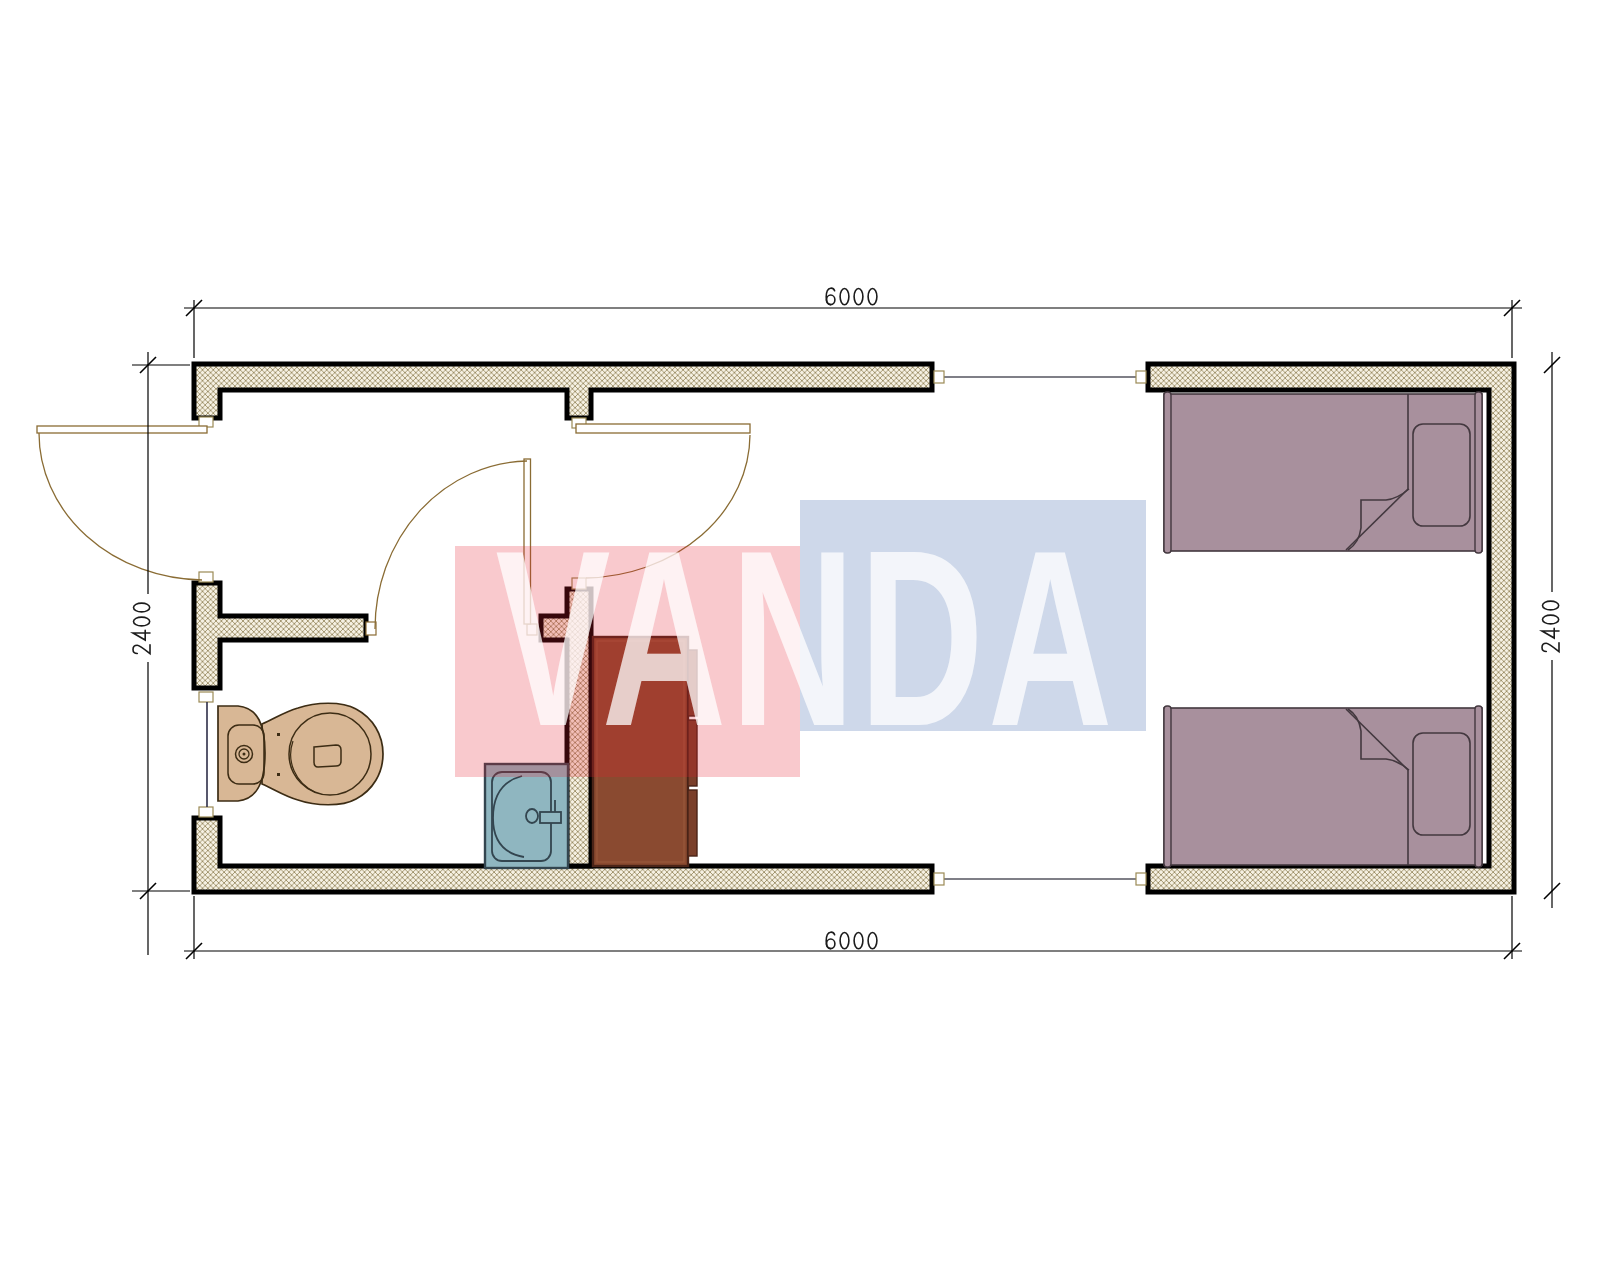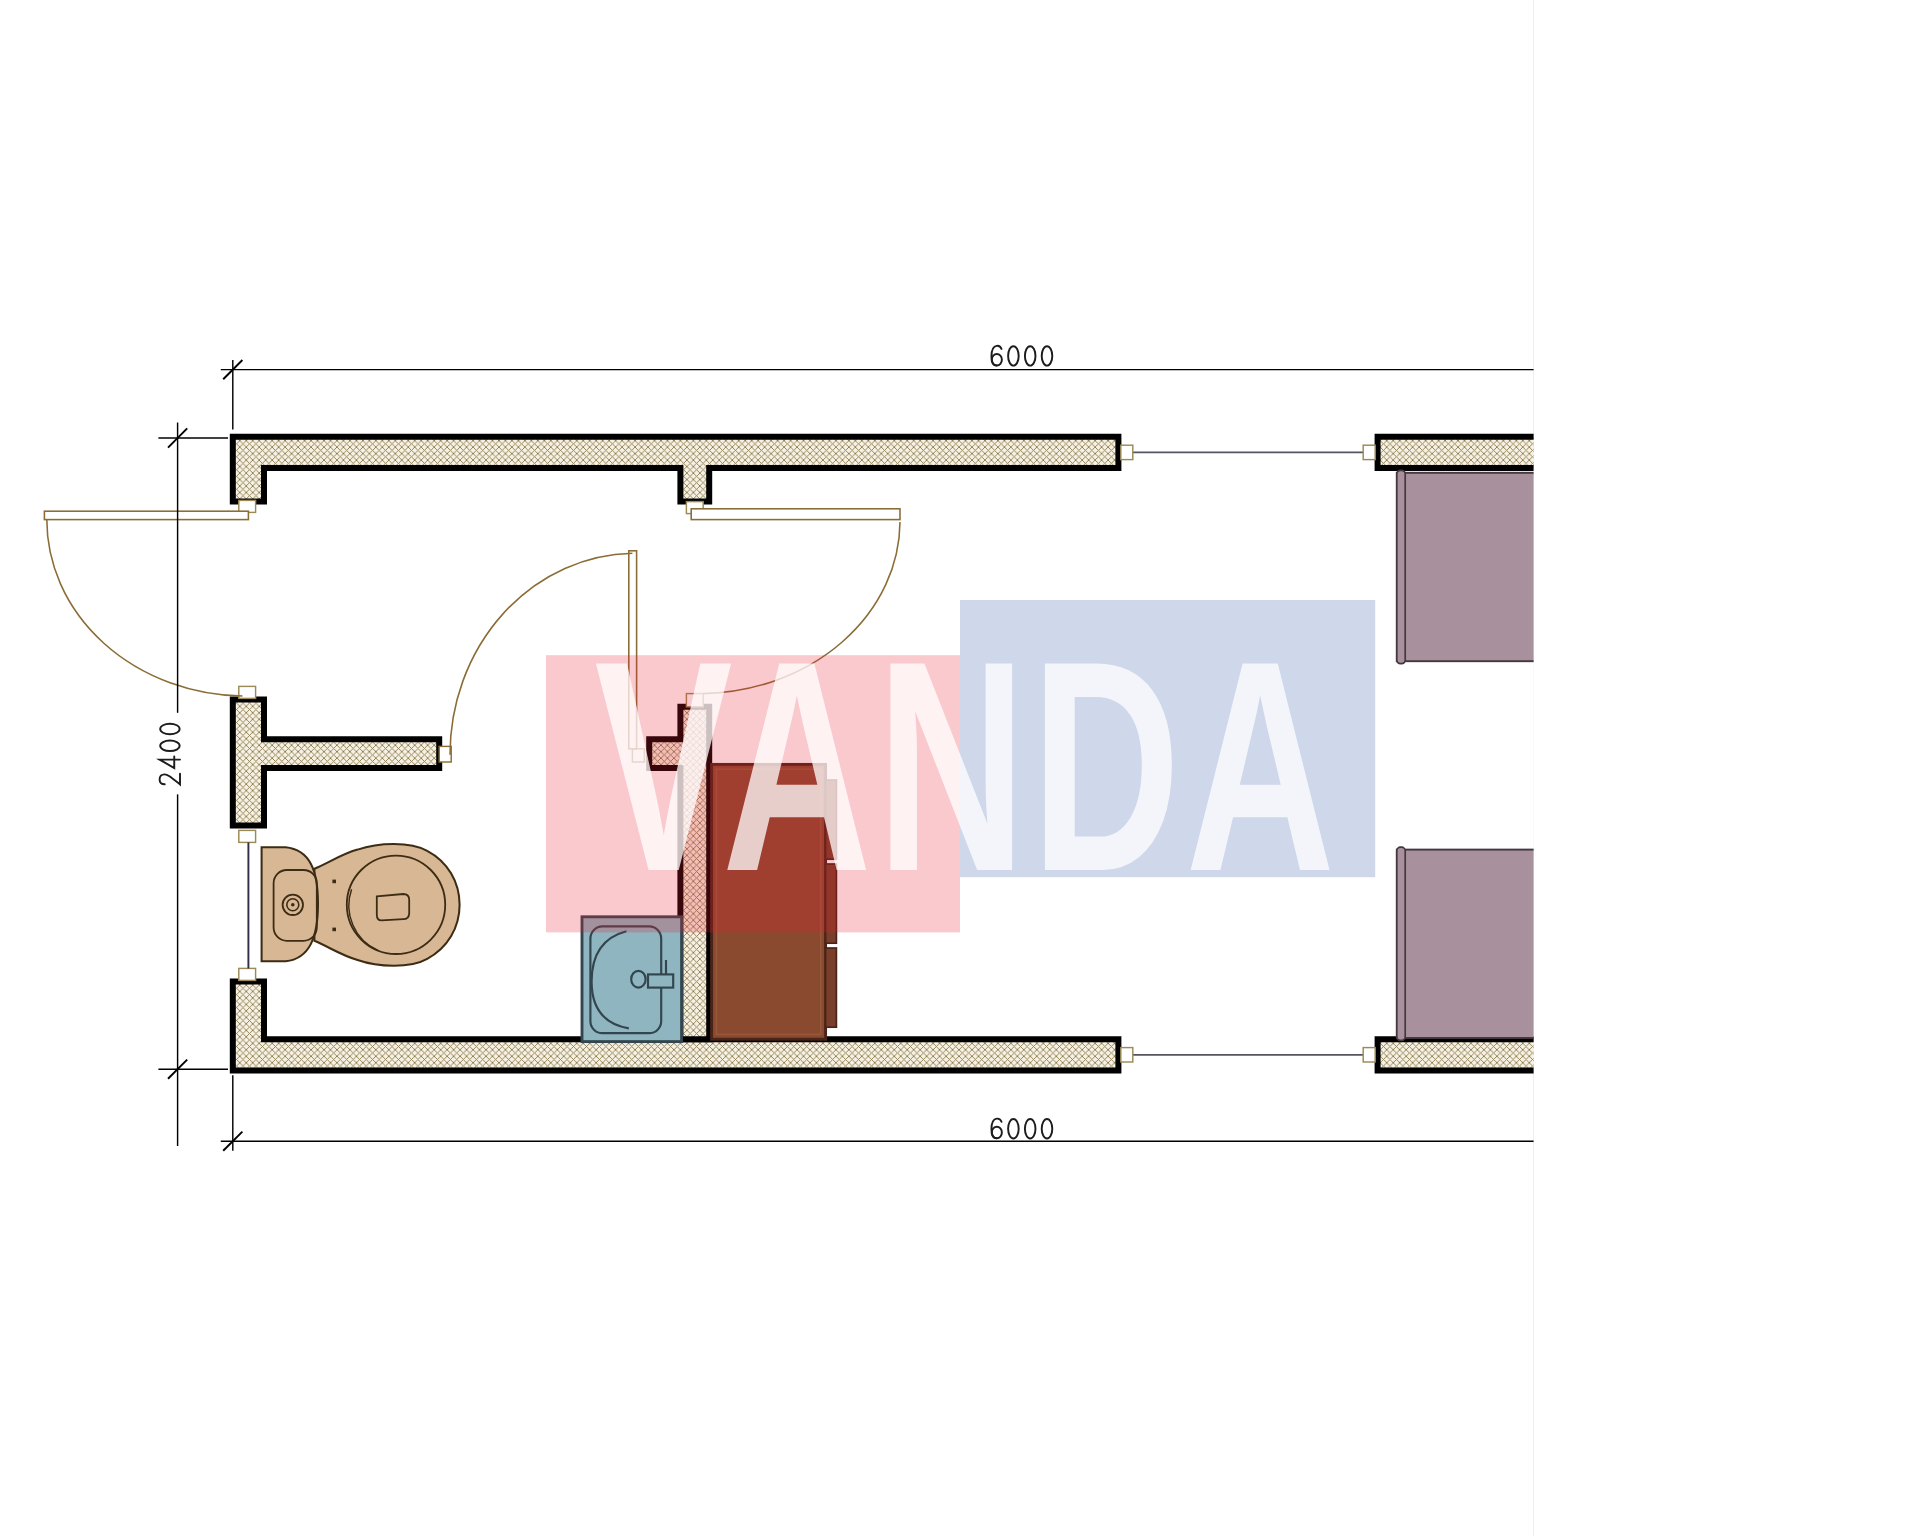--- a/index.html
+++ b/index.html
@@ -1,16 +1,16 @@
 <!DOCTYPE html>
 <html><head>
 <meta charset="utf-8">
 <style>
   html,body{margin:0;padding:0;background:#ffffff;}
-  .page{width:1278px;height:1280px;position:relative;overflow:hidden;background:#fca5a5;
+  .page{width:1600px;height:1280px;position:relative;overflow:hidden;background:#a16207;
         font-family:"Liberation Sans", sans-serif;text-align:right;}
   svg{display:block}
 </style>
 </head>
 <body>
 <div class="page">
 <svg width="1600" height="1280" viewBox="0 0 1600 1280">
 <defs>
   <pattern id="hatch" width="5.4" height="5.4" patternUnits="userSpaceOnUse">
     <rect width="5.4" height="5.4" fill="#f6f1e3"></rect>

